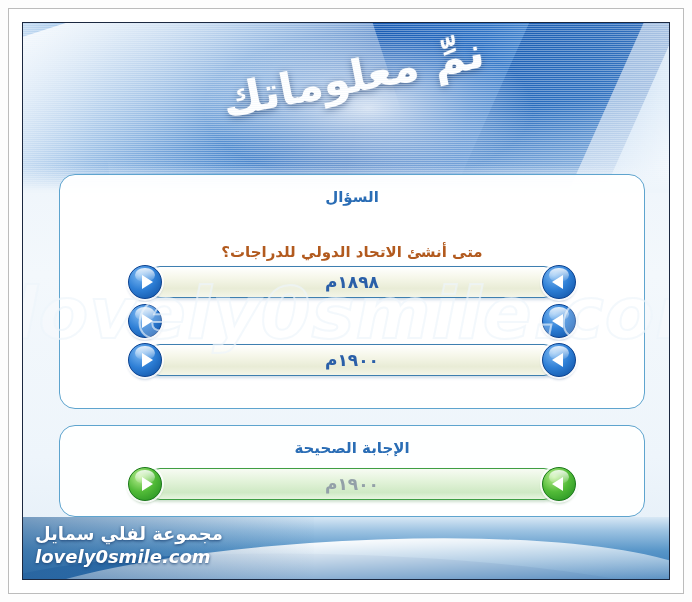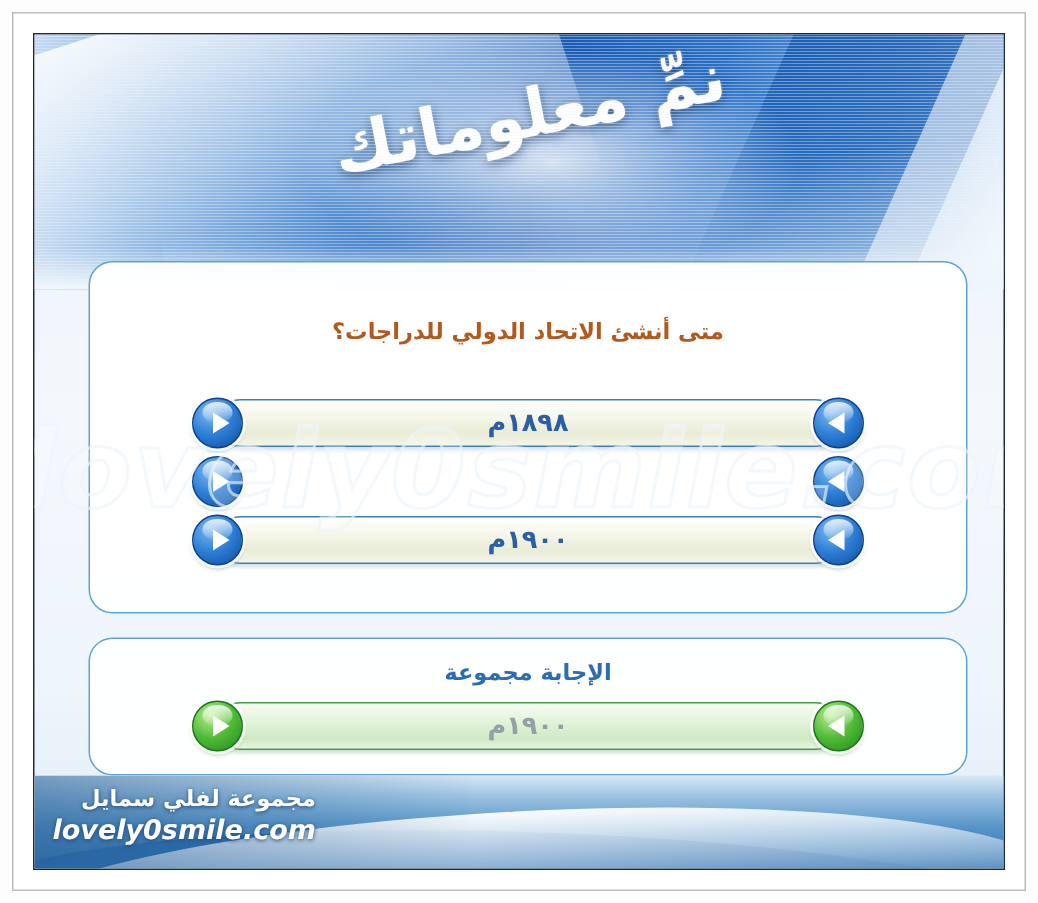--- a/index.html
+++ b/index.html
@@ -91,21 +91,21 @@
   .footer { position:absolute; left:0; bottom:0; width:100%; height:62px; overflow:hidden;
             background:linear-gradient(to bottom,#d8e8f5 0%,#9dc3e2 22%,#5795c8 55%,var(--footer-blue,#2f73b2) 100%); }
   .f-swoosh { position:absolute; left:-6%; width:112%; height:130px; top:24px; border-radius:50%;
               background:linear-gradient(to bottom,rgba(255,255,255,.95),rgba(255,255,255,0) 55%);
               transform:rotate(-3deg); }
   .f-wave-dark { position:absolute; left:-8%; width:120%; height:120px; top:38px;
                  border-radius:50% 50% 0 0; background:#2a6dad; opacity:.9; transform:rotate(2deg); }
   .f-shade { position:absolute; left:0; top:0; width:45%; height:100%;
              background:linear-gradient(100deg,rgba(40,95,150,.55),rgba(40,95,150,0)); }
   .footer-text { position:absolute; left:12px; top:6px; z-index:3; color:#ffffff; }
-  .footer-group { font-size:15px; font-weight:bold; text-shadow:0 1px 3px rgba(25,65,115,.95); }
+  .footer-group { font-size:18px; font-weight:bold; text-shadow:0 1px 3px rgba(25,65,115,.95); }
   .footer-site  { font-size:18px; font-weight:bold; font-style:italic; margin-top:2px;
                   text-shadow:0 1px 3px rgba(25,65,115,.95); }
 </style>
 </head>
 <body>
 
 <div class="page">
   <div class="frame">
     <div class="canvas">
 
@@ -114,20 +114,21 @@
         <div class="h-shape s2"></div>
         <div class="h-shape s3"></div>
         <div class="h-shape s4"></div>
         <div class="h-glow"></div>
         <div class="calligraphy" dir="rtl">نمِّ معلوماتك</div>
         <div class="scanlines"></div>
         <div class="h-fade"></div>
       </div>
 
       <div class="panel question-panel">
+        <div class="panel-title" dir="rtl">السؤال</div>
         <div class="question-text" dir="rtl">متى أنشئ الاتحاد الدولي للدراجات؟</div>
 
         <div class="options">
 
           <div class="bar-row">
             <div class="bar cream" dir="rtl">١٨٩٨م</div>
             <div class="circle-btn blue left">
               <span class="tri r"></span>
             </div>
             <div class="circle-btn blue right">
@@ -151,21 +152,21 @@
             </div>
             <div class="circle-btn blue right">
               <span class="tri l"></span>
             </div>
           </div>
 
         </div>
       </div>
 
       <div class="panel answer-panel">
-        <div class="panel-title" dir="rtl">الإجابة مجموعة</div>
+        <div class="panel-title" dir="rtl">الإجابة الصحيحة</div>
         <div class="answer-bar-wrap">
           <div class="bar-row">
             <div class="bar green" dir="rtl">١٩٠٠م</div>
             <div class="circle-btn greenb left">
               <span class="tri r"></span>
             </div>
             <div class="circle-btn greenb right">
               <span class="tri l"></span>
             </div>
           </div>

